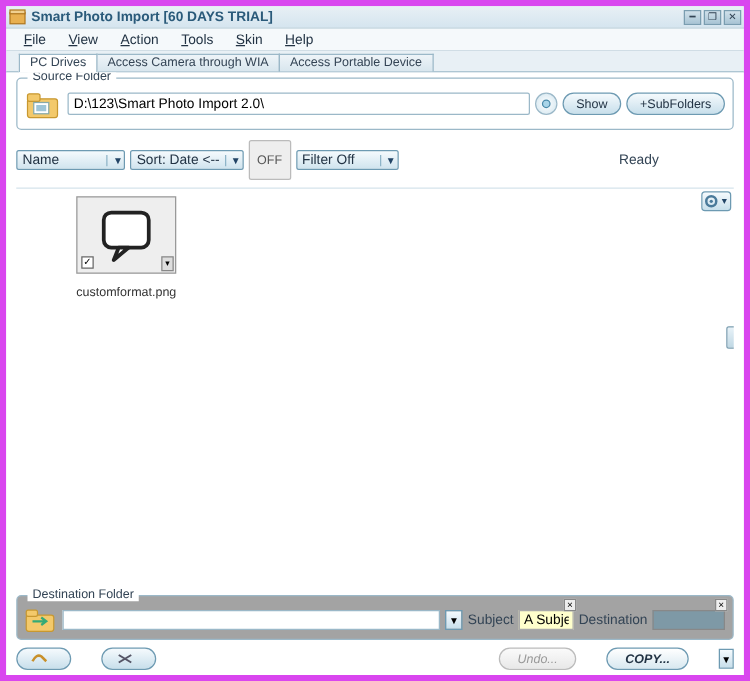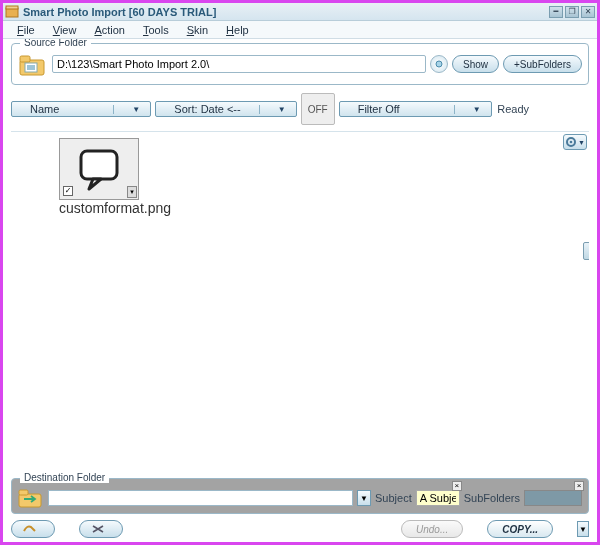--- a/index.html
+++ b/index.html
@@ -1,18 +1,18 @@
 <!DOCTYPE html>
 <html><head>
 <meta charset="utf-8">
 <style>
 * { box-sizing: border-box; margin: 0; padding: 0; font-family: Tahoma, Arial, sans-serif; font-size: 11px; }
 body { background: #fff; width: 600px; height: 545px; overflow: hidden; }
 
-.window { border: 3px solid #d946ef; height: 545px; display: flex; flex-direction: column; background: #f0f4f7; }
+.window { border: 5px solid #d946ef; height: 545px; display: flex; flex-direction: column; background: #f0f4f7; }
 
 
 .titlebar { display: flex; align-items: center; height: 18px; background: linear-gradient(#e8f0f5, #d5e5ef); border-bottom: 1px solid #b8cdd9; padding: 0 2px; }
 .titlebar .app-icon { width: 14px; height: 14px; margin-right: 4px; }
 .titlebar .title { flex: 1; font-weight: bold; color: #2a5a7a; }
 .titlebar .winbtns { display: flex; gap: 2px; }
 .winbtn { width: 14px; height: 12px; background: linear-gradient(#d0e0ea,#a8c4d4); border: 1px solid #7a9db0; display: flex; align-items: center; justify-content: center; font-size: 8px; color: #345; }
 
 
 .menubar { display: flex; gap: 2px; padding: 2px 6px; height: 18px; align-items: center; background: #f5f9fb; border-bottom: 1px solid #d0dde5; }
@@ -32,33 +32,33 @@
 .group-label { position: absolute; top: -7px; left: 8px; background: #fff; padding: 0 4px; font-size: 10px; color: #345; }
 .src-row { display: flex; align-items: center; gap: 4px; }
 .folder-icon { width: 30px; height: 28px; }
 .path-input { flex: 1; height: 18px; border: 1px solid #9bb8c8; border-radius: 2px; padding: 0 4px; font-size: 11px; background: #fff; }
 .icon-btn { width: 18px; height: 18px; border: 1px solid #9bb8c8; border-radius: 50%; background: radial-gradient(#fff,#d0e4ee); display: flex; align-items: center; justify-content: center; }
 .pill-btn { height: 18px; padding: 0 10px; border: 1px solid #6d9ab2; border-radius: 9px; background: linear-gradient(#f5fafd,#c8dfeb); font-size: 10px; color: #234; display: flex; align-items: center; cursor: default; }
 
 
 .filterbar { display: flex; align-items: center; gap: 4px; padding: 2px 0; margin-bottom: 4px; }
 .combo { display: flex; align-items: center; height: 16px; border: 1px solid #6d9ab2; border-radius: 2px; background: linear-gradient(#f5fafd,#d0e4ee); font-size: 10px; }
-.combo span { padding: 0 18px; color: #234; }
+.combo span { padding: 0 4px; color: #234; }
 .combo .arrow { width: 14px; text-align: center; border-left: 1px solid #8db4c8; color: #246; font-size: 8px; }
 .off-chip { padding: 0 6px; height: 32px; display: flex; align-items: center; border: 1px solid #bbb; background: #eee; font-size: 10px; color: #555; border-radius: 2px; }
 .status-ready { margin-left: auto; margin-right: 60px; color: #345; }
 
 
 .thumbpane { flex: 1; border-top: 1px solid #d5e3eb; position: relative; overflow: hidden; background: #fff; }
 .gear-btn { position: absolute; right: 2px; top: 2px; width: 24px; height: 16px; border: 1px solid #6d9ab2; border-radius: 3px; background: linear-gradient(#f5fafd,#c8dfeb); display:flex; align-items:center; justify-content:center; }
 .thumb { position: absolute; left: 48px; top: 6px; width: 80px; text-align: center; }
 .thumb-frame { width: 80px; height: 62px; border: 1px solid #999; background: #eee; display: flex; align-items: center; justify-content: center; position: relative; }
 .thumb-check { position: absolute; left: 3px; bottom: 3px; width: 10px; height: 10px; border: 1px solid #666; background: #fff; font-size: 8px; line-height: 8px; text-align: center; }
 .thumb-arrow { position: absolute; right: 1px; bottom: 1px; width: 10px; height: 12px; border: 1px solid #888; background: #ddd; font-size: 7px; display:flex; align-items:center; justify-content:center; }
-.thumb-name { font-size: 14px; color: #333; margin-top: 0; }
+.thumb-name { font-size: 10px; color: #333; margin-top: 10px; }
 .slider-handle { position: absolute; right: -4px; top: 110px; width: 10px; height: 18px; border: 1px solid #7a9db0; background: linear-gradient(#e8f2f8,#c0d8e4); border-radius: 2px; }
 
 
 .dest-group { border: 1px solid #9bb8c8; border-radius: 4px; padding: 4px 6px 4px 6px; position: relative; margin: 0 0 4px 0; background: #a3a3a3; }
 .dest-row { display: flex; align-items: center; gap: 4px; position: relative; }
 .dest-icon { width: 26px; height: 22px; }
 .dest-input { flex: 1; height: 16px; border: 1px solid #9bb8c8; padding: 0 4px; background: #fff; }
 .dest-combo-arrow { width: 14px; height: 16px; border: 1px solid #6d9ab2; background: linear-gradient(#f5fafd,#c8dfeb); display:flex; align-items:center; justify-content:center; font-size:8px; }
 .lbl { color: #345; }
 .subj-input { width: 44px; height: 16px; border: 1px solid #aaa; background: #ffffcc; padding: 0 3px; color: #000; }
@@ -102,20 +102,25 @@
 
   <div class="menubar">
     <span><u>F</u>ile</span>
     <span><u>V</u>iew</span>
     <span><u>A</u>ction</span>
     <span><u>T</u>ools</span>
     <span><u>S</u>kin</span>
     <span><u>H</u>elp</span>
   </div>
 
+  <div class="tabbar">
+    <div class="tab active">PC Drives</div>
+    <div class="tab">Access Camera through WIA</div>
+    <div class="tab">Access Portable Device</div>
+  </div>
 
   <div class="content">
 
     <div class="group">
       <div class="group-label">Source Folder</div>
       <div class="src-row">
         <span class="folder-icon">
           <svg width="30" height="28">
               <rect x="2" y="10" width="24" height="15" rx="2" fill="#f3c96b" stroke="#c89830"></rect>
               <rect x="2" y="6" width="10" height="6" rx="1.5" fill="#f3c96b" stroke="#c89830"></rect>
@@ -185,21 +190,21 @@
               <path d="M6 12 h10 M13 9 l4 3 l-4 3" stroke="#3a7" stroke-width="1.8" fill="none"></path>
             </svg>
         </span>
         <input class="dest-input" value="" style="">
         <div class="dest-combo-arrow">▼</div>
         <span class="lbl">Subject</span>
         <div style="position:relative">
           <input class="subj-input" value="A Subject" style="">
           <div class="close-x" style="right:-2px">×</div>
         </div>
-        <span class="lbl">SubFolders</span>
+        <span class="lbl">Destination</span>
         <div style="position:relative">
           <input class="desc-input" value="" style="">
           <div class="close-x" style="right:-2px">×</div>
         </div>
       </div>
     </div>
 
     <div class="bottombar">
       <div class="pill-btn pillbtn-big">
         <svg width="16" height="12">

